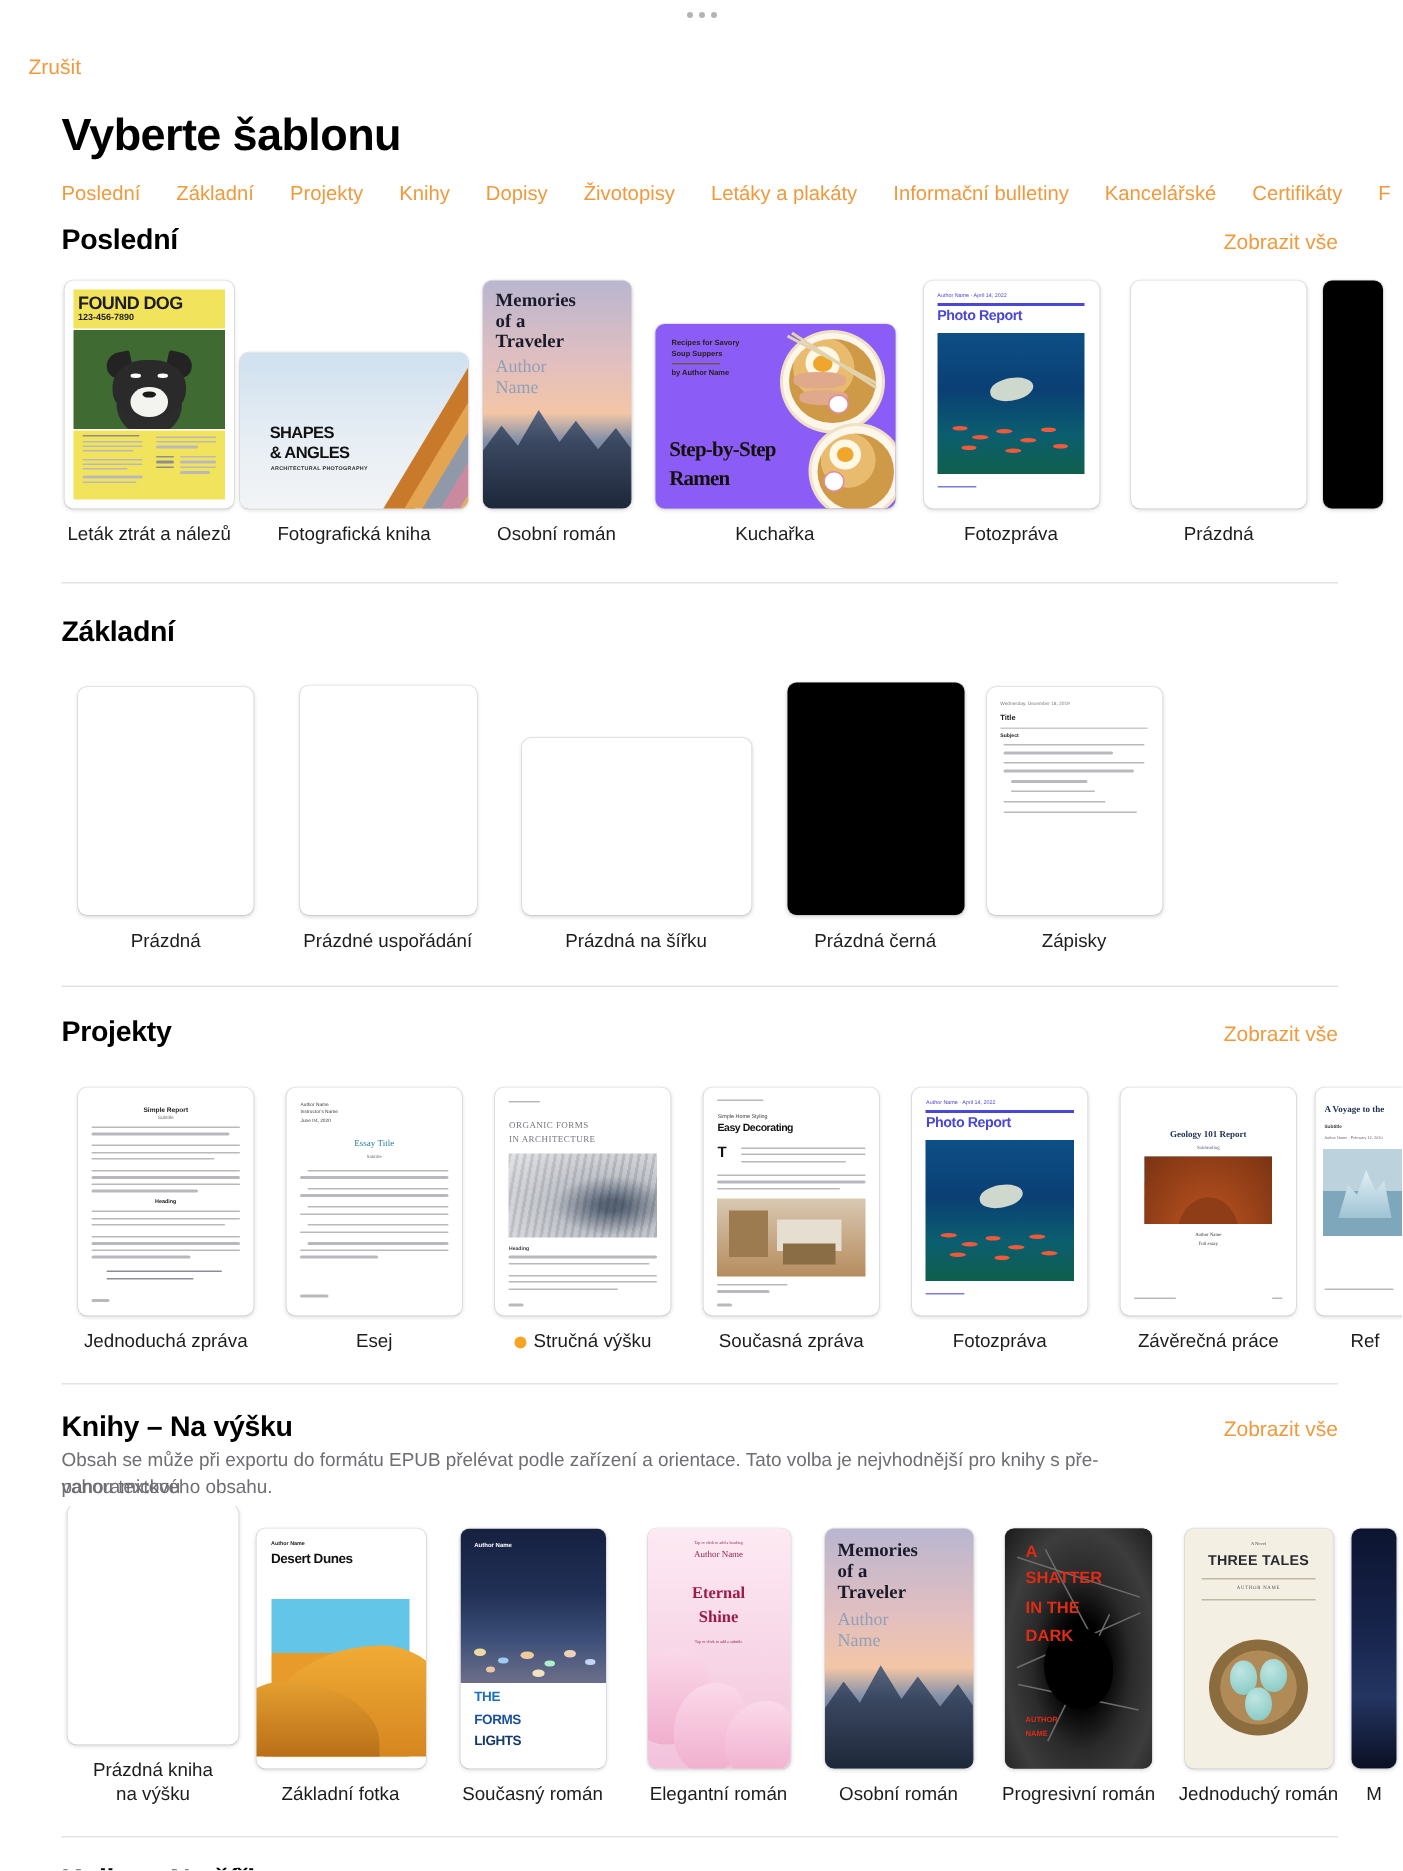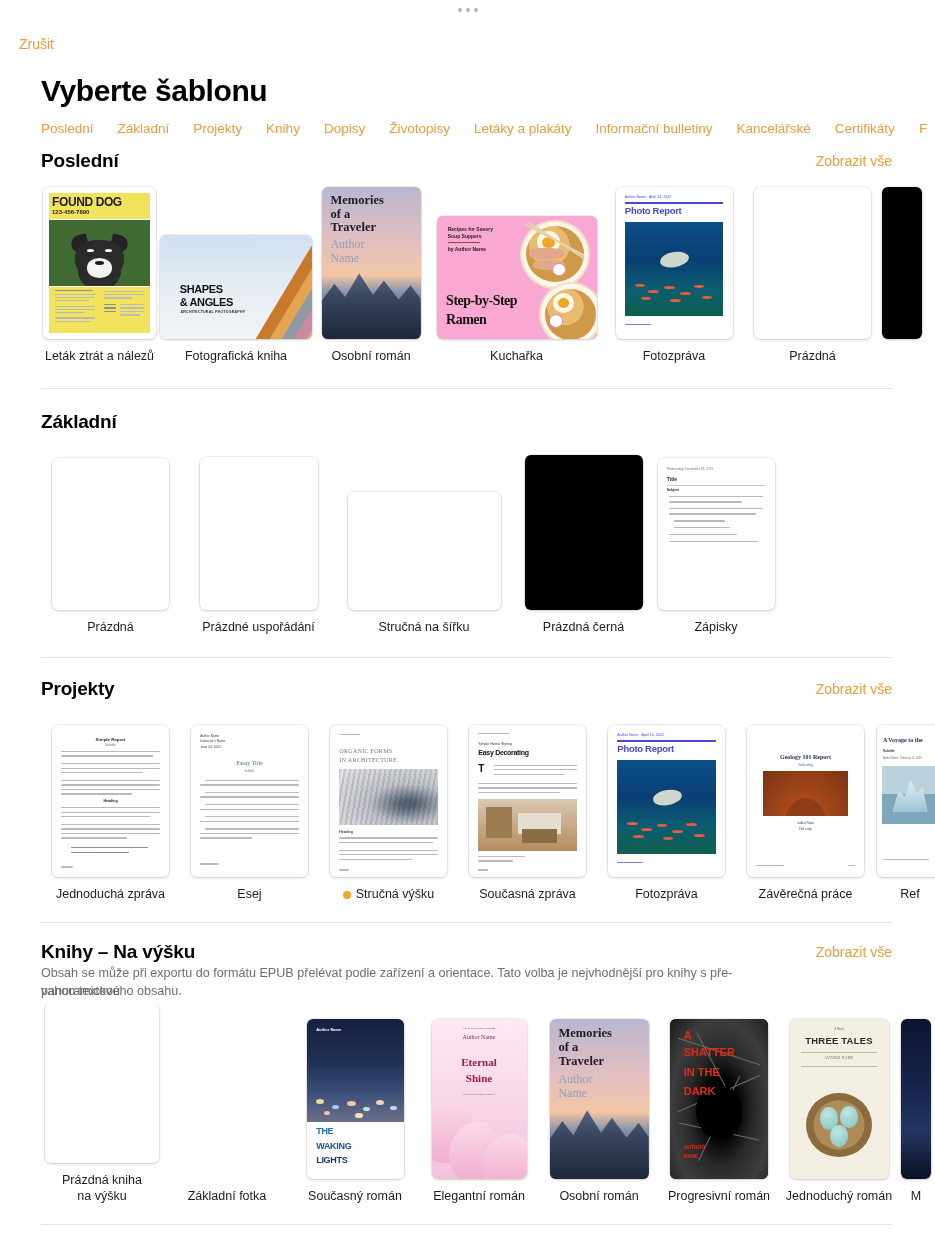--- a/index.html
+++ b/index.html
@@ -100,21 +100,21 @@
   .sa-stripe { position:absolute; height:230%; width:12%; transform:rotate(31deg);
     transform-origin:bottom left; bottom:-95%; }
 
   
   .memories { background:linear-gradient(#b9b6cf 0%, #e2bfc0 36%, #f3c6a6 58%, #8390a8 70%, #2c3a52 100%);padding-left:32px; }
   .mt-mtn { position:absolute; left:0; right:0; bottom:0; height:52%;
     background:linear-gradient(#6d7a92 0%, #3a4760 45%, #1d2739 100%);
     clip-path: polygon(0 52%, 13% 30%, 24% 47%, 38% 17%, 52% 44%, 63% 26%, 78% 50%, 90% 32%, 100% 49%, 100% 100%, 0 100%); }
 
   
-  .ramen { background:#f9a8d4; }
+  .ramen { background:#8b5cf6; }
   .rm-bowl { position:absolute; border-radius:50%; background:#fdf6ea; border:2px solid #efe0c6; }
   .rm-in { position:absolute; border-radius:50%;
     background:radial-gradient(circle at 40% 35%, #e8bb6f 0 40%, #cf9a48 41% 100%); }
   .rm-egg { position:absolute; border-radius:50%; background:#fff8e7; }
   .rm-yolk { position:absolute; border-radius:50%; background:#f0a62a; }
   .rm-stick { position:absolute; background:#e3d2ae; height:2px; transform-origin:left center; }
   .rm-nar { position:absolute; border-radius:50%; background:#fff; border:1.5px solid #e08aa0; }
   .rm-pork { position:absolute; border-radius:40%; background:#e0a98c; }
 
   
@@ -402,21 +402,21 @@
           <div class="thumb-wrap" style="height:160px;">
             <div class="thumb blank" style="width:118px;height:153px;"></div>
           </div>
           <div class="caption">Prázdné uspořádání</div>
         </div>
 
         <div class="tile" style="width:174px;">
           <div class="thumb-wrap" style="height:160px;">
             <div class="thumb blank" style="width:153px;height:118px;"></div>
           </div>
-          <div class="caption">Stručná na šířku</div>
+          <div class="caption">Prázdná na šířku</div>
         </div>
 
         <div class="tile" style="width:145px;">
           <div class="thumb-wrap" style="height:160px;">
             <div class="thumb blackblank" style="width:118px;height:155px;"></div>
           </div>
           <div class="caption">Prázdná černá</div>
         </div>
 
         <div class="tile" style="width:120px;">
@@ -629,39 +629,49 @@
 
         <div class="tile" style="width:122px;">
           <div class="thumb-wrap" style="height:162px;">
             <div class="thumb blank" style="width:114px;height:160px;"></div>
           </div>
           <div class="caption cap2">Prázdná kniha
 na výšku</div>
         </div>
 
         <div class="tile" style="width:128px;">
+          <div class="thumb-wrap" style="height:162px;">
+            <div class="thumb dunes" style="width:113px;height:160px;">
+              <div class="tx" style="left:9%;top:5%;font-size:3.6px;font-weight:bold;color:#1d1d1f;">Author Name</div>
+              <div class="tx" style="left:9%;top:9.5%;font-size:9px;font-weight:bold;color:#111;letter-spacing:-0.3px;">Desert Dunes</div>
+              <div class="dd-img" style="top:29%;bottom:5%;">
+                <div class="dd-d1"></div>
+                  <div class="dd-d2"></div>
+              </div>
+            </div>
+          </div>
           <div class="caption">Základní fotka</div>
         </div>
 
         <div class="tile" style="width:128px;">
           <div class="thumb-wrap" style="height:162px;">
             <div class="thumb waking" style="width:97px;height:160px;">
               <div class="wl-sky">
                 <div class="wl-bok" style="left:10%;top:78%;width:8%;height:5%;background:#ffe9a8;"></div>
                 <div class="wl-bok" style="left:26%;top:84%;width:7%;height:4%;background:#a8d8ff;"></div>
                 <div class="wl-bok" style="left:42%;top:80%;width:9%;height:5%;background:#ffd9a0;"></div>
                 <div class="wl-bok" style="left:58%;top:86%;width:7%;height:4%;background:#b9ffd4;"></div>
                 <div class="wl-bok" style="left:72%;top:79%;width:8%;height:5%;background:#ffe0c0;"></div>
                 <div class="wl-bok" style="left:86%;top:85%;width:7%;height:4%;background:#cfe4ff;"></div>
                 <div class="wl-bok" style="left:18%;top:90%;width:6%;height:4%;background:#ffd0a8;"></div>
                 <div class="wl-bok" style="left:50%;top:92%;width:8%;height:4%;background:#fff0c8;"></div>
               </div>
               <div class="tx" style="left:10%;top:5%;font-size:4px;font-weight:bold;color:#fff;">Author Name</div>
               <div class="tx" style="left:10%;top:67%;font-size:9px;font-weight:bold;color:#1a6fbf;letter-spacing:-0.3px;">THE</div>
-              <div class="tx" style="left:10%;top:76%;font-size:9px;font-weight:bold;color:#1a4f9f;letter-spacing:-0.3px;">WAKING</div>
+              <div class="tx" style="left:10%;top:76%;font-size:9px;font-weight:bold;color:#1a4f9f;letter-spacing:-0.3px;">FORMS</div>
               <div class="tx" style="left:10%;top:85%;font-size:9px;font-weight:bold;color:#17386f;letter-spacing:-0.3px;">LIGHTS</div>
             </div>
           </div>
           <div class="caption">Současný román</div>
         </div>
 
         <div class="tile" style="width:120px;">
           <div class="thumb-wrap" style="height:162px;">
             <div class="thumb eternal" style="width:95px;height:160px;">
               <div class="et-petal" style="left:-12%;top:50%;width:56%;height:40%;"></div>

